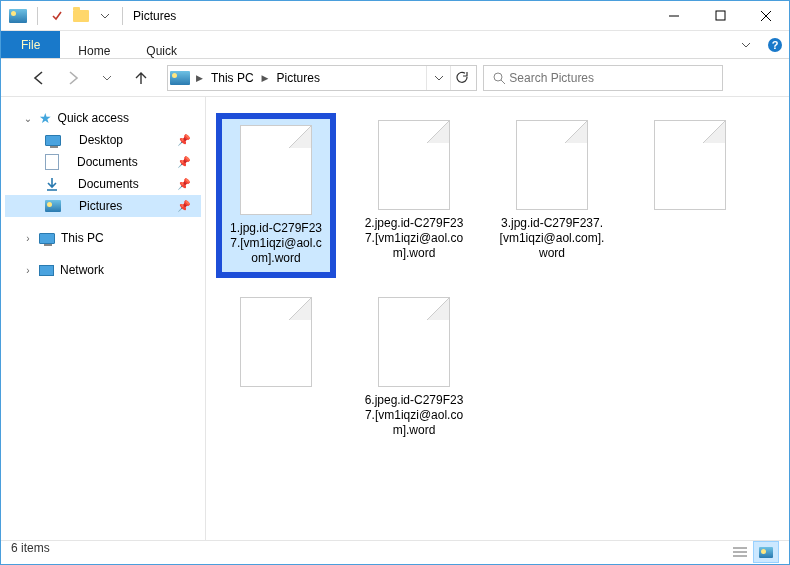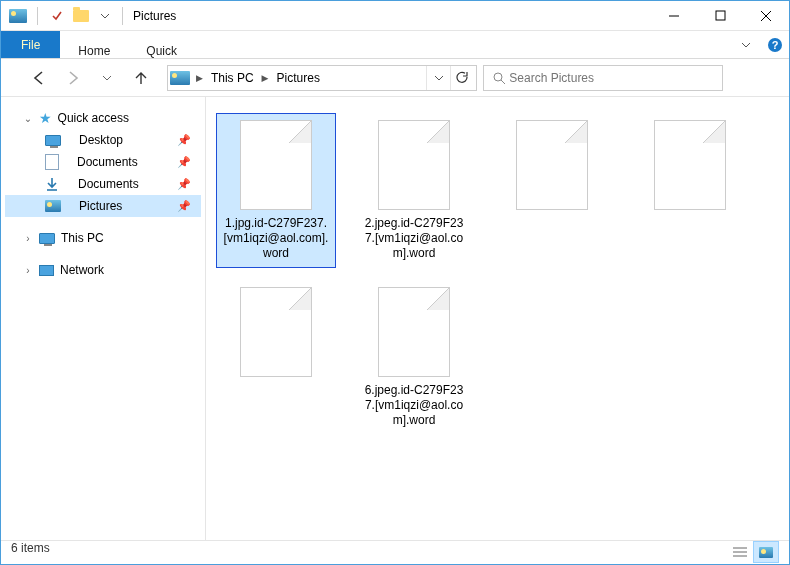--- a/index.html
+++ b/index.html
@@ -43,21 +43,21 @@
 .tree-row.top { padding-left: 18px; }
 .tree-row.child { padding-left: 40px; justify-content: space-between; padding-right: 10px; }
 .tree-row.child .left { display:flex; align-items:center; gap:18px; }
 .tree-row.selected { background: #cce8ff; }
 .tree-caret { width: 10px; color: #666; font-size: 10px; display:inline-block; text-align:center; }
 .pinch { color: #777; font-size: 11px; }
 .tree-gap { height: 10px; }
 
 .content { flex: 1; padding: 16px 10px; display: flex; flex-wrap: wrap; align-content: flex-start; gap: 12px 18px; }
 .file { width: 120px; display: flex; flex-direction: column; align-items: center; text-align: center; padding: 6px; border: 1px solid transparent; }
-.file.selected { background: #cce8ff; border: 1px solid #1d4ed8; }
+.file.selected { background: #cce8ff; border: 6px solid #1d4ed8; }
 .fileicon { width: 72px; height: 90px; background: #fff; border: 1px solid #ccc; position: relative; margin-bottom: 6px; }
 .fileicon::before { content: ""; position: absolute; top: 0; right: 0; width: 22px; height: 22px; background: linear-gradient(135deg, transparent 49%, #ccc 50%, #f0f0f0 51%); }
 .filelabel { font-size: 12px; line-height: 1.25; word-break: break-all; }
 
 
 .statusbar { height: 30px; border-top: 1px solid #e5e5e5; display: flex; align-items: flex-start; padding: 0 10px; font-size: 12px; color: #333; }
 .statusbar .sp { flex: 1; }
 .view-toggle { width: 26px; height: 22px; display: flex; align-items: center; justify-content: center; border: 1px solid transparent; }
 .view-toggle.active { background: #cce8ff; border: 1px solid #99d1ff; }
 
@@ -239,20 +239,21 @@
       <div class="file selected">
         <div class="fileicon"></div>
         <div class="filelabel">1.jpg.id-C279F237.[vm1iqzi@aol.com].word</div>
       </div>
       <div class="file">
         <div class="fileicon"></div>
         <div class="filelabel">2.jpeg.id-C279F237.[vm1iqzi@aol.com].word</div>
       </div>
       <div class="file">
         <div class="fileicon"></div>
+        <div class="filelabel">3.jpg.id-C279F237.[vm1iqzi@aol.com].word</div>
       </div>
       <div class="file">
         <div class="fileicon"></div>
       </div>
       <div class="file">
         <div class="fileicon"></div>
       </div>
       <div class="file">
         <div class="fileicon"></div>
         <div class="filelabel">6.jpeg.id-C279F237.[vm1iqzi@aol.com].word</div>

